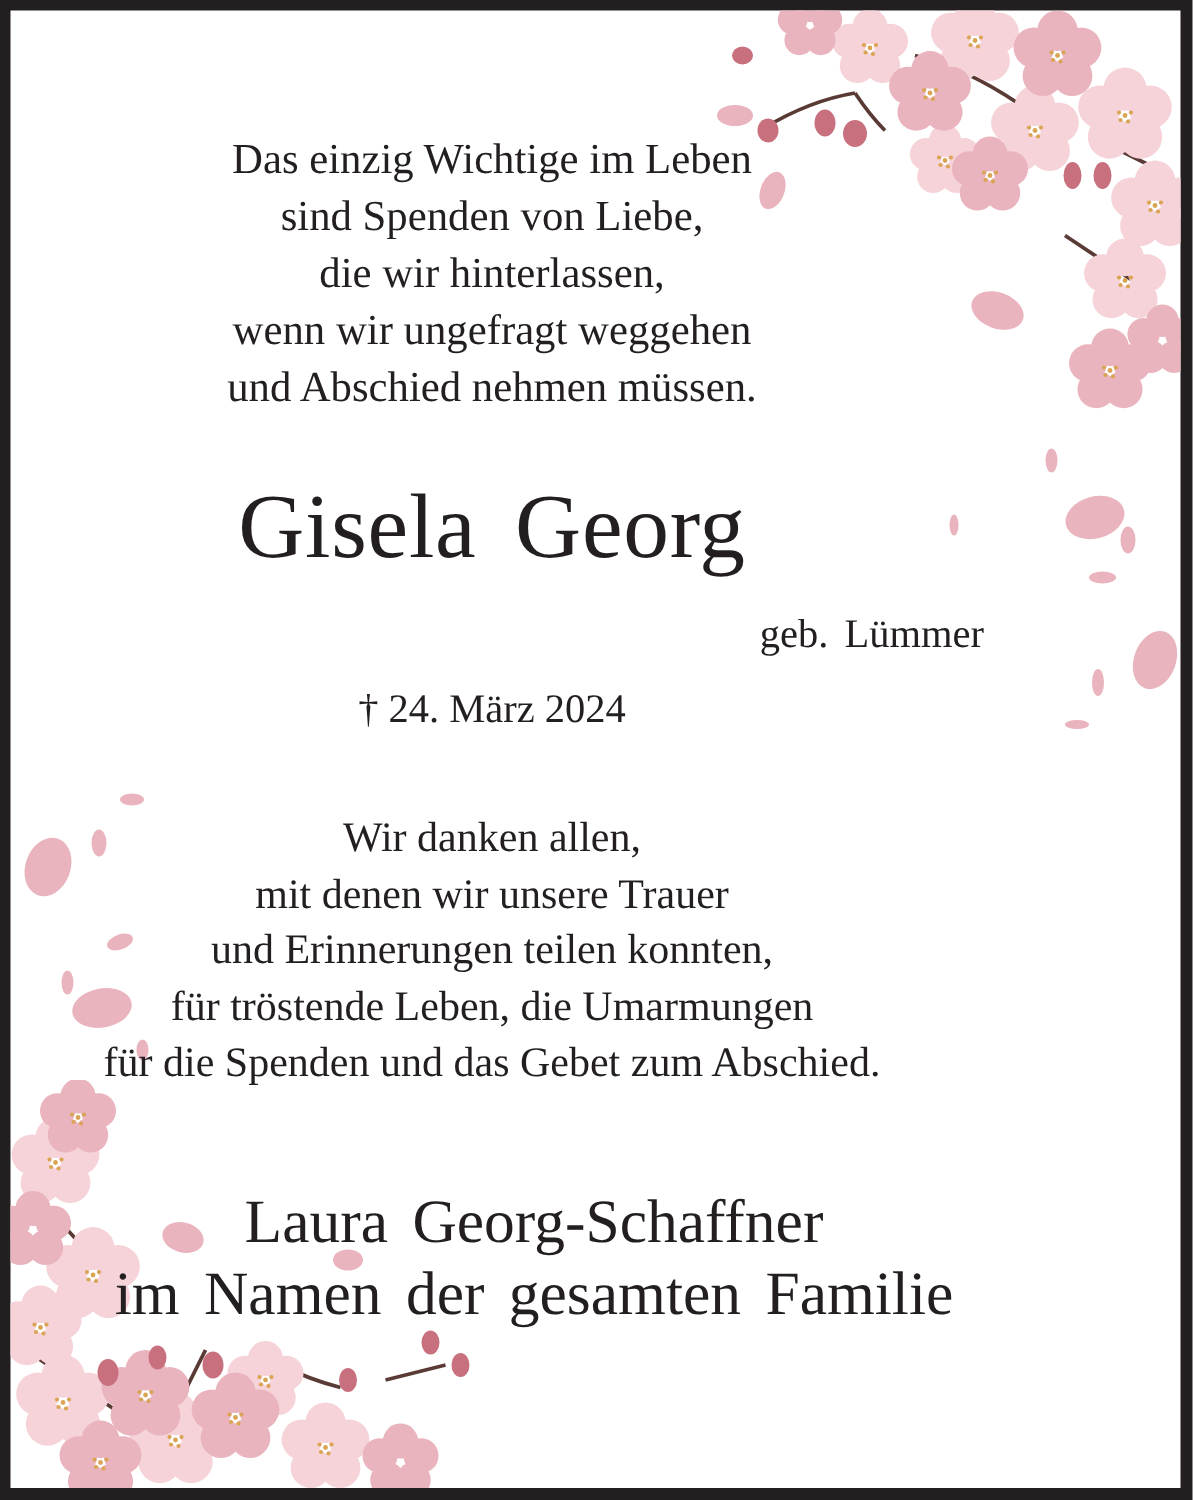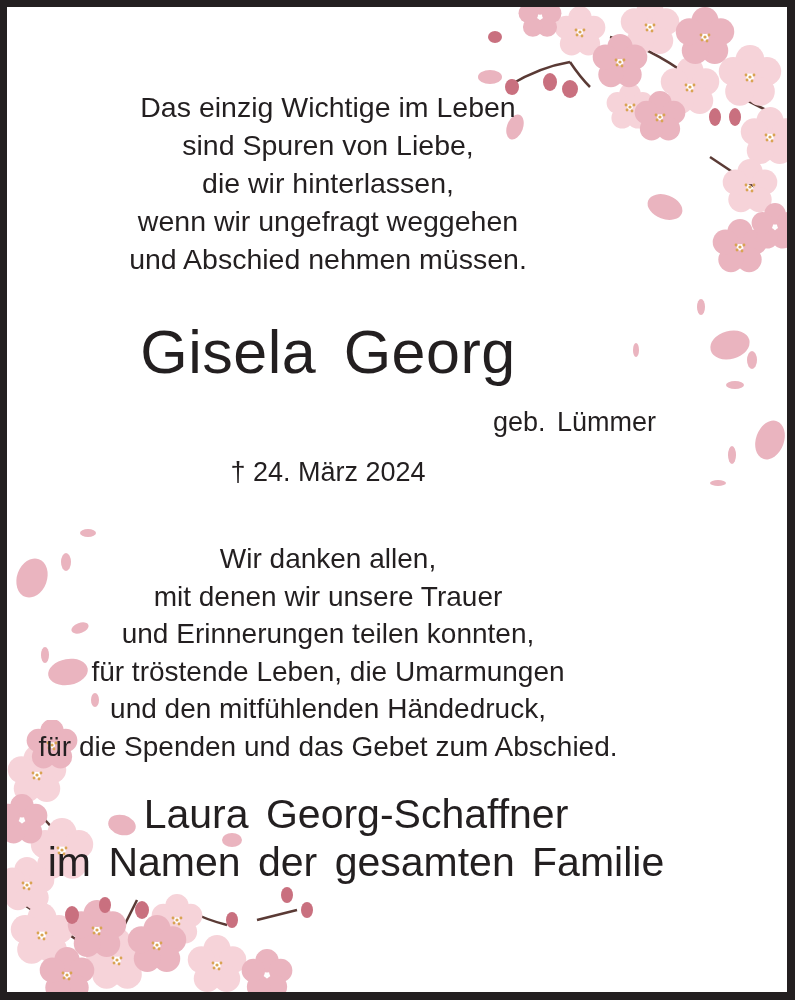--- a/index.html
+++ b/index.html
@@ -4,21 +4,21 @@
 <style>
   html, body { margin: 0; padding: 0; background: #ffffff; }
   body { width: 795px; height: 1000px; position: relative; overflow: hidden; }
   .frame {
     position: absolute; left: 0; top: 0; width: 795px; height: 1000px;
     box-sizing: border-box; border-style: solid; border-color: #231f20;
     border-width: 7px 8px 8px 7px; background: #ffffff; overflow: hidden;
   }
   .text {
     position: absolute; left: 0; width: 656px; text-align: center;
-    font-family: Liberation Sans, sans-serif; color: #231f20;
+    font-family: Liberation Serif, serif; color: #231f20;
     z-index: 2;
   }
   .motto { top: 88px; font-size: 28.5px; line-height: 38px; }
   .name { top: 310px; font-size: 61px; line-height: 84px; word-spacing: 10px; letter-spacing: 0.5px; text-align: center; }
   .birthname { top: 405px; font-size: 27px; line-height: 34px; word-spacing: 4px; text-align: right; }
   .death { top: 455px; font-size: 27px; line-height: 34px; }
   .thanks { top: 540px; font-size: 28px; line-height: 37.5px; }
   .signer { top: 790px; font-size: 41px; line-height: 48px; word-spacing: 6px; padding-left: 28px; }
   .line { display: block; white-space: nowrap; }
   .deco { position: absolute; z-index: 1; pointer-events: none; }
@@ -164,40 +164,39 @@
     <ellipse cx="752" cy="360" rx="5" ry="9"></ellipse>
     <ellipse cx="732" cy="455" rx="4" ry="9"></ellipse>
     <ellipse cx="718" cy="483" rx="8" ry="3"></ellipse>
     <ellipse cx="701" cy="307" rx="4" ry="8"></ellipse>
     <ellipse cx="636" cy="350" rx="3" ry="7"></ellipse>
   </g>
 </svg>
 
 <div class="text motto">
   <span class="line">Das einzig Wichtige im Leben</span>
-  <span class="line">sind Spuren von Liebe,</span>
+  <span class="line">sind Spenden von Liebe,</span>
   <span class="line">die wir hinterlassen,</span>
   <span class="line">wenn wir ungefragt weggehen</span>
   <span class="line">und Abschied nehmen müssen.</span>
 </div>
 
 <div class="text name">Gisela Georg</div>
 
 <div class="text birthname">geb. Lümmer</div>
 
 <div class="text death">
   <span>†</span>
   <span>24. März 2024</span>
 </div>
 
 <div class="text thanks">
   <span class="line">Wir danken allen,</span>
   <span class="line">mit denen wir unsere Trauer</span>
   <span class="line">und Erinnerungen teilen konnten,</span>
   <span class="line">für tröstende Leben, die Umarmungen</span>
-  <span class="line">und den mitfühlenden Händedruck,</span>
   <span class="line">für die Spenden und das Gebet zum Abschied.</span>
 </div>
 
 <div class="text signer">
   <span class="line">Laura Georg-Schaffner</span>
   <span class="line">im Namen der gesamten Familie</span>
 </div>
 
 </body></html>

